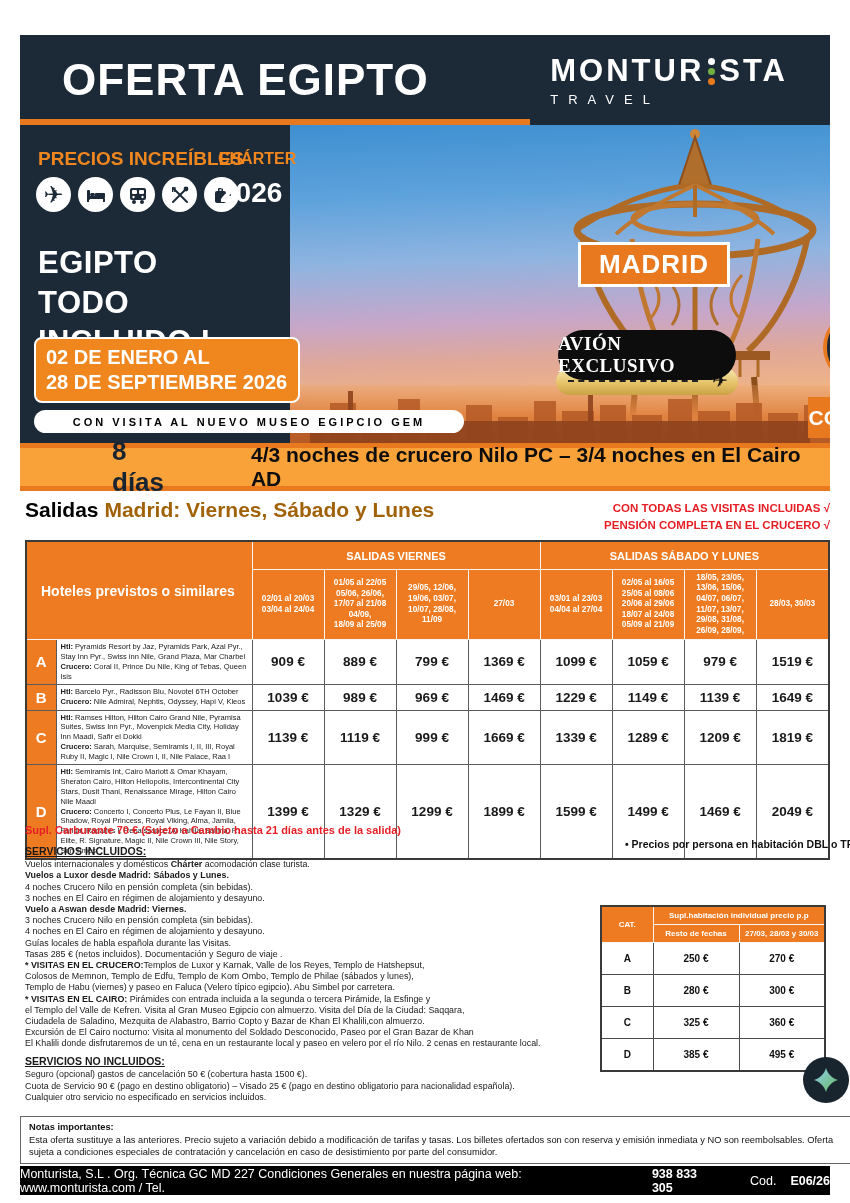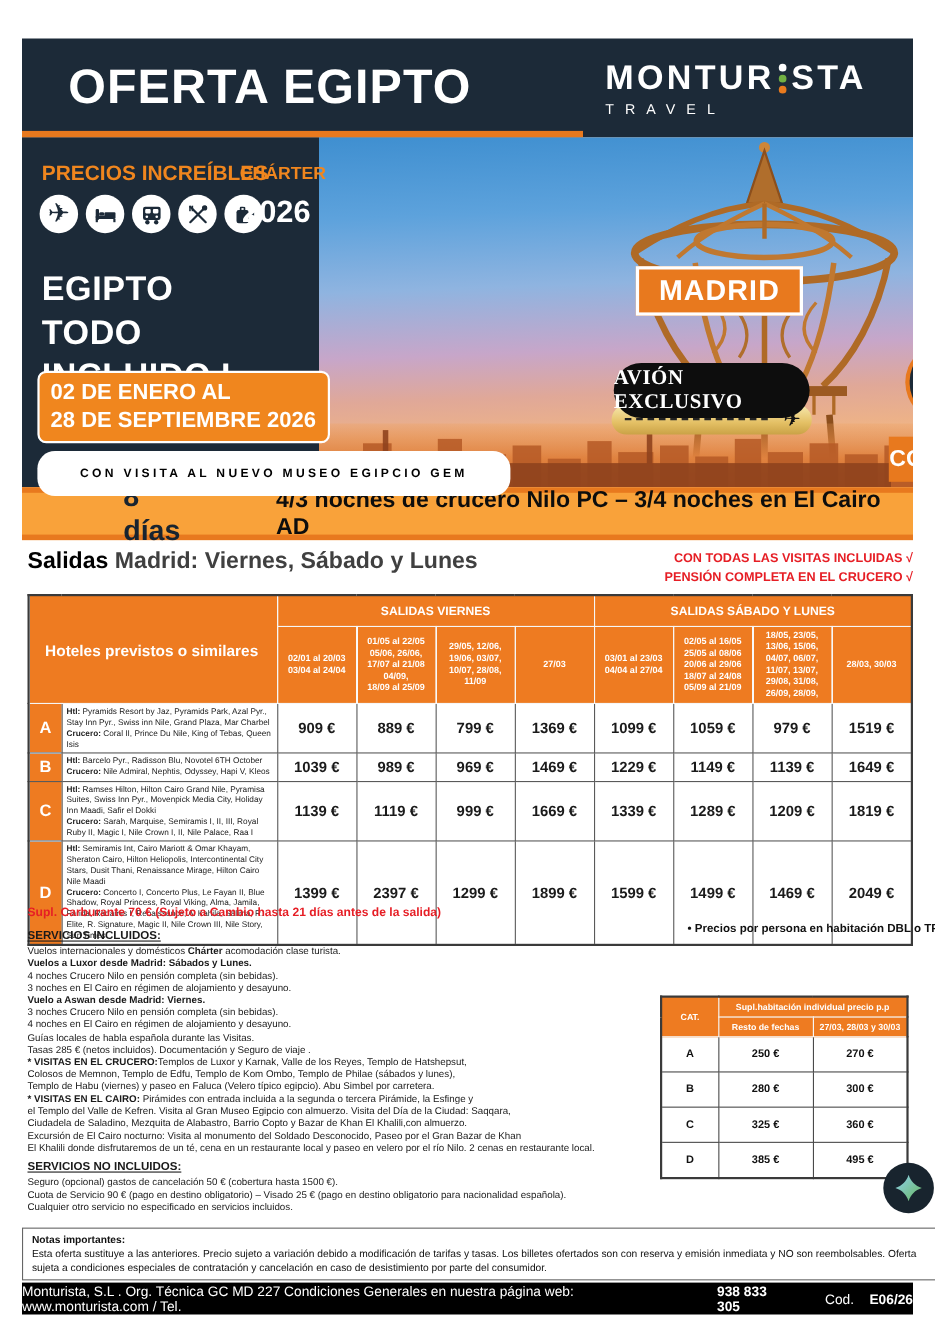--- a/index.html
+++ b/index.html
@@ -29,21 +29,21 @@
   .hero-left{position:absolute;left:0;top:0;width:270px;height:318px;background:#1C2A38;}
   .precios{position:absolute;left:18px;top:23px;color:#F0861E;font-size:19px;font-weight:800;}
   .charter{position:absolute;left:198px;top:25px;color:#F0861E;font-size:16px;font-weight:800;}
   .iconrow{position:absolute;left:16px;top:52px;display:flex;gap:7px;}
   .circ{width:35px;height:35px;border-radius:50%;background:#fff;display:flex;align-items:center;justify-content:center;}
   .plane-glyph{font-size:24px;color:#1C2A38;line-height:1;}
   .year{position:absolute;left:200px;top:52px;color:#fff;font-size:28px;font-weight:800;}
   .headline{position:absolute;left:18px;top:118px;color:#fff;font-size:31px;font-weight:800;line-height:1.28;letter-spacing:.5px;}
   .datebadge{position:absolute;left:14px;top:212px;width:266px;background:#F0861E;border:2px solid #fff;
              border-radius:8px;color:#fff;font-weight:800;font-size:20px;line-height:1.25;padding:6px 10px;box-sizing:border-box;}
-  .museum{position:absolute;left:14px;top:285px;width:430px;height:41px;background:#fff;border-radius:16px;
+  .museum{position:absolute;left:14px;top:285px;width:430px;height:23px;background:#fff;border-radius:16px;
           color:#000;font-size:11px;font-weight:800;letter-spacing:3px;display:flex;align-items:center;justify-content:center;z-index:6;}
   .citybadge{position:absolute;left:288px;top:117px;background:#E8791E;border:3px solid #fff;color:#fff;
              font-size:26px;font-weight:800;padding:4px 18px;letter-spacing:1px;z-index:5;}
   .goldstrip{position:absolute;left:266px;top:243px;width:182px;height:27px;border-radius:14px;z-index:2;
              background:linear-gradient(180deg,#f6e9af,#e4c065 60%,#caa246);}
   .goldstrip .dash{position:absolute;left:12px;top:12px;width:130px;height:0;border-top:2px dashed #222;}
   .goldstrip .gplane{position:absolute;right:10px;top:1px;font-size:19px;color:#111;}
   .avion{position:absolute;left:268px;top:205px;width:178px;height:50px;background:#0d0d0d;border-radius:26px;z-index:3;
          display:flex;align-items:center;justify-content:center;color:#fff;
          font-family:"Liberation Serif",serif;font-weight:700;font-size:19px;letter-spacing:.5px;}
@@ -55,21 +55,21 @@
            display:flex;align-items:center;justify-content:center;color:#fff;font-size:21px;font-weight:800;}
 
   
   .strip{position:absolute;left:20px;top:443px;width:810px;height:48px;background:#F9A23A;
          border-top:5px solid #E8791E;border-bottom:5px solid #E8791E;box-sizing:border-box;
          display:flex;align-items:center;}
   .strip-days{margin-left:92px;color:#182430;font-size:26px;font-weight:800;}
   .strip-desc{margin-left:66px;color:#0d0d0d;font-size:21px;font-weight:800;}
   .salidas{position:absolute;left:25px;top:498px;width:805px;display:flex;justify-content:space-between;}
   .sal-left{font-size:21px;font-weight:800;color:#000;}
-  .sal-left .red{color:#404040;margin-top:42px;}
+  .sal-left .red{color:#a16207;margin-top:42px;}
   .sal-right{text-align:right;color:#E61E25;font-size:11.5px;font-weight:800;line-height:1.45;margin-top:2px;}
 
   
   .ptable{position:absolute;left:25px;top:540px;width:805px;border-collapse:collapse;table-layout:fixed;
           border:2px solid #3a3a3a;}
   .ptable td{border:1px solid #5a5a5a;overflow:hidden;}
   .ptable .hd{background:#EE7B21;color:#fff;text-align:center;vertical-align:middle;border:1px solid #f6f6f6;}
   .ptable .ghd{font-size:11px;font-weight:800;height:25px;}
   .ptable .dhd{font-size:8.2px;font-weight:700;line-height:1.3;height:67px;}
   .ptable .hotels-hd{font-size:14px;font-weight:800;text-align:left;padding-left:14px;}
@@ -383,21 +383,21 @@
       <td class="price">1209 €</td>
       <td class="price">1819 €</td>
     </tr>
     <tr style="height:72px">
       <td class="cat">D</td>
       <td class="desc">
         <span class="b">Htl:</span> <span>Semiramis Int, Cairo Mariott &amp; Omar Khayam, Sheraton Cairo, Hilton Heliopolis, Intercontinental City Stars, Dusit Thani, Renaissance Mirage, Hilton Cairo Nile Maadi</span><br>
         <span class="b">Crucero:</span> <span>Concerto I, Concerto Plus, Le Fayan II, Blue Shadow, Royal Princess, Royal Viking, Alma, Jamila, Farida, Radamis I, Renaissance, Al Kahila, Salima, R. Elite, R. Signature, Magic II, Nile Crown III, Nile Story, Sun Times</span>
       </td>
       <td class="price">1399 €</td>
-      <td class="price">2397 €</td>
+      <td class="price">1329 €</td>
       <td class="price">1299 €</td>
       <td class="price">1899 €</td>
       <td class="price">1599 €</td>
       <td class="price">1499 €</td>
       <td class="price">1469 €</td>
       <td class="price">2049 €</td>
     </tr>
   </tbody>
     </table>
 

